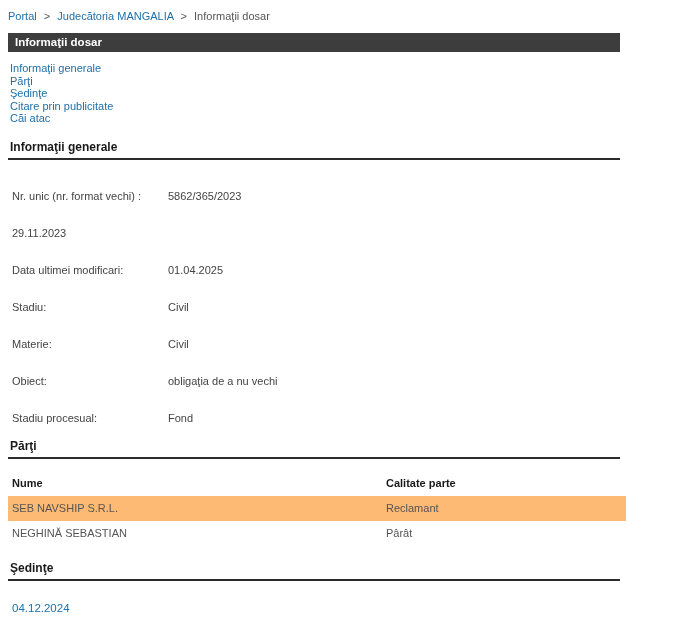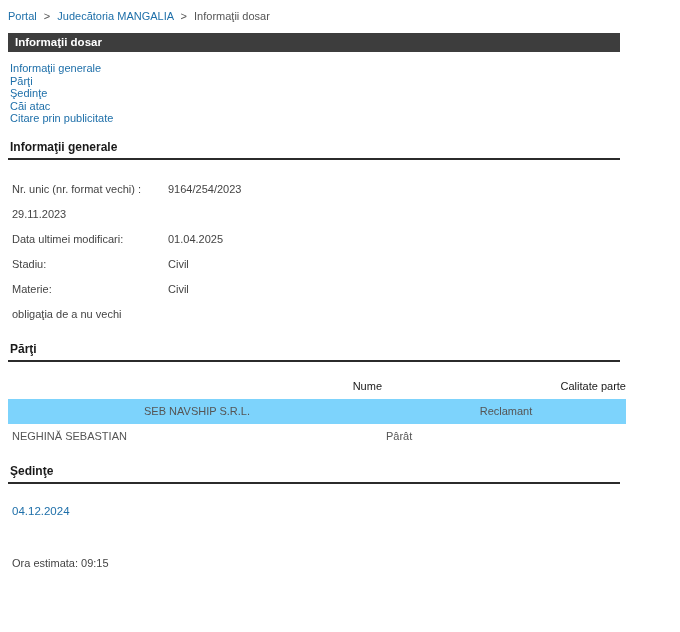--- a/index.html
+++ b/index.html
@@ -40,38 +40,38 @@
   .section-heading {
     margin-top: 15px;
     width: 612px; box-sizing: border-box;
     font-weight: bold; font-size: 12px; color: #1a1a1a;
     border-bottom: 2px solid #2b2b2b;
     padding: 0 0 4px 2px;
   }
 
   
   .info-list { margin: 17px 0 0 4px; }
-  .info-row { display: flex; height: 25px; align-items: center; }
+  .info-row { display: flex; height: 25px; align-items: flex-end; margin-top: 12px; }
   .info-label { width: 156px; flex: 0 0 156px; }
   .info-value { flex: 1; }
 
   
   .parties-table {
     border-collapse: collapse;
     width: 618px;
     margin-top: 12px;
     table-layout: fixed;
   }
   .parties-table th {
-    text-align: right; font-weight: normal; color: #1a1a1a;
+    text-align: left; font-weight: bold; color: #1a1a1a;
     padding: 6px 0 7px 4px;
   }
   .parties-table td { padding: 6px 0 7px 4px; color: #555555; }
   .parties-table .col-name { width: 370px; }
-  .parties-table tr.alt { background: #7dd3fc; text-align: center; }
+  .parties-table tr.alt { background: #fdba74; }
 
   
   .hearing-date {
     display: inline-block;
     margin: 21px 16px 0 4px;
     color: #1e6fa9; font-size: 11.5px;
   }
   .hearing-details {
     margin: 16px 0 0 4px;
     width: 656px;
@@ -95,49 +95,54 @@
   </div>
 
   
   <div class="title-bar">Informaţii dosar</div>
 
   
   <div class="nav">
     <a>Informaţii generale</a>
     <a>Părţi</a>
     <a>Şedinţe</a>
+    <a>Citare prin publicitate</a>
     <a>Căi atac</a>
-    <a>Citare prin publicitate</a>
   </div>
 
   
   <div class="section-heading">Informaţii generale</div>
 
   <div class="info-list">
     <div class="info-row">
       <div class="info-label">Nr. unic (nr. format vechi) :</div>
-      <div class="info-value">9164/254/2023</div>
+      <div class="info-value">5862/365/2023</div>
     </div>
     <div class="info-row">
       <div class="info-value">29.11.2023</div>
     </div>
     <div class="info-row">
       <div class="info-label">Data ultimei modificari:</div>
       <div class="info-value">01.04.2025</div>
     </div>
     <div class="info-row">
       <div class="info-label">Stadiu:</div>
       <div class="info-value">Civil</div>
     </div>
     <div class="info-row">
       <div class="info-label">Materie:</div>
       <div class="info-value">Civil</div>
     </div>
     <div class="info-row">
+      <div class="info-label">Obiect:</div>
       <div class="info-value">obligaţia de a nu vechi</div>
+    </div>
+    <div class="info-row">
+      <div class="info-label">Stadiu procesual:</div>
+      <div class="info-value">Fond</div>
     </div>
   </div>
 
   
   <div class="section-heading">Părţi</div>
 
   <table class="parties-table">
     <thead>
       <tr>
         <th class="col-name">Nume</th>

